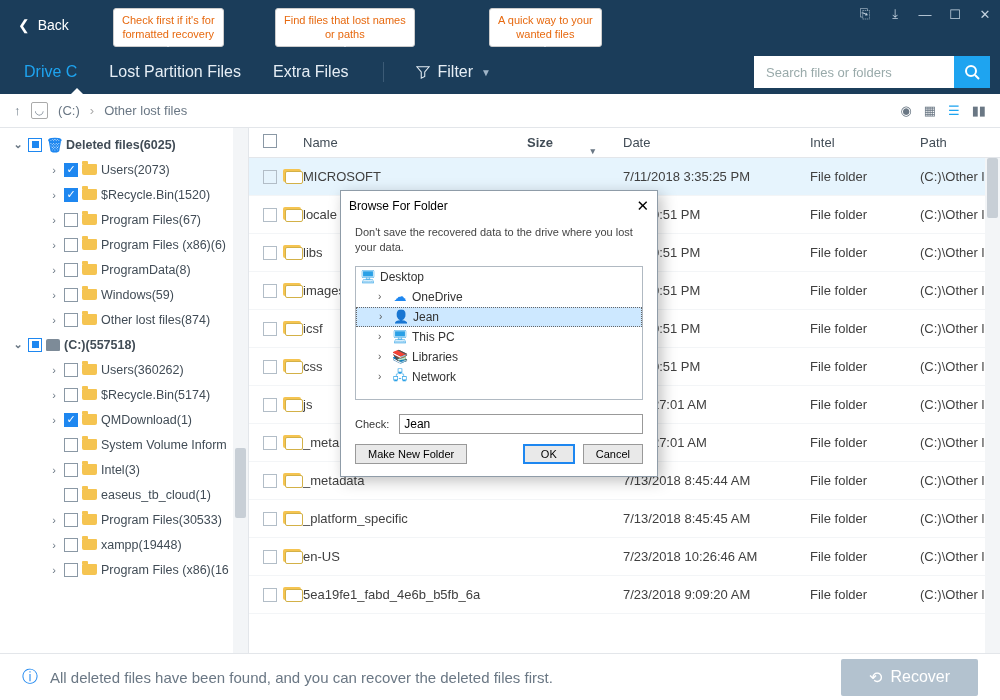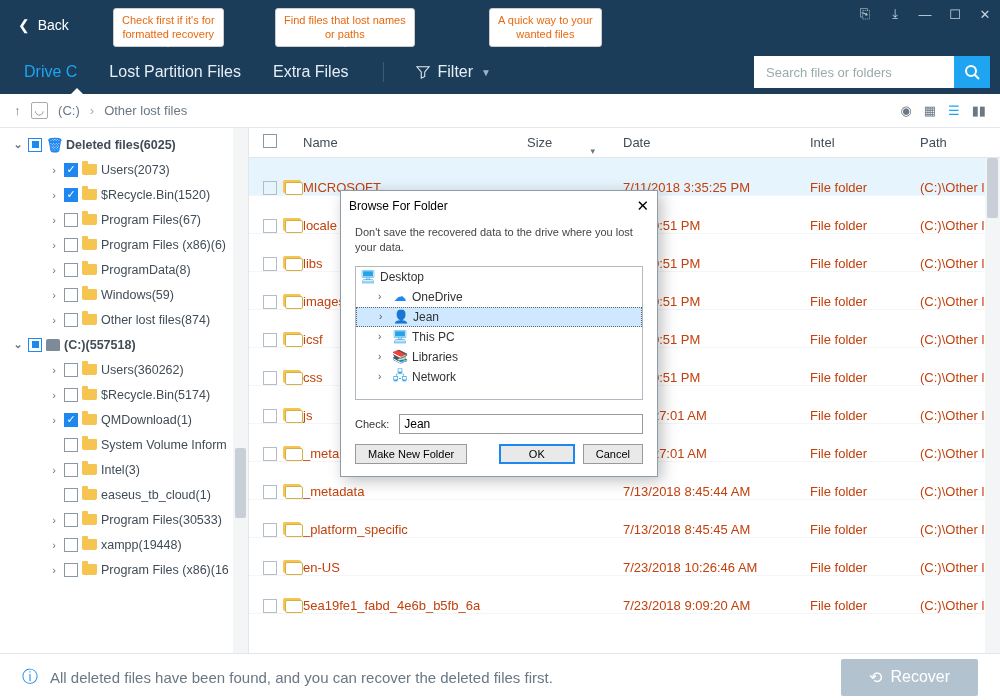--- a/index.html
+++ b/index.html
@@ -46,27 +46,27 @@
 .tree-row.l1 { padding-left: 12px; }
 .tree-row.l2 { padding-left: 48px; }
 .drive-icon { width: 14px; height: 12px; background: #7d8b98; border-radius: 2px 2px 1px 1px; display: inline-block; position: relative; }
 .fold-icon { width: 15px; height: 11px; background: #f5c451; border-radius: 1px 1px 2px 2px; display: inline-block; position: relative; }
 .fold-icon::before { content: ""; position: absolute; top: -3px; left: 0; width: 6px; height: 3px; background: #f5c451; border-radius: 1px 1px 0 0; }
 
 .list-head { height: 30px; border-bottom: 1px solid #e3e6ea; display: flex; align-items: center; font-size: 13px; color: #414c56; }
 .col-check { width: 54px; padding-left: 14px; }
 .col-check .cb { width: 14px; height: 14px; border: 1px solid #8a98a5; display: inline-block; }
 .col-name { width: 224px; }
-.col-size { width: 96px; position: relative; }
+.col-size { width: 96px; position: relative; font-weight: bold; }
 .col-date { width: 187px; }
 .col-type { width: 110px; }
 .col-path { flex: 1; }
 .sort-ind { position: absolute; right: 28px; top: 11px; font-size: 9px; color: #6a7784; }
 
-.file-row { height: 38px; display: flex; align-items: flex-end; font-size: 13px; color: #c2410c; border-bottom: 1px solid #f3f5f7; }
+.file-row { height: 38px; display: flex; align-items: center; font-size: 13px; color: #404040; border-bottom: 1px solid #f3f5f7; }
 .file-row.selected { background: #e6f4fd; }
 .file-row .col-check { display: flex; align-items: center; gap: 6px; }
 .file-row .cb { width: 14px; height: 14px; border: 1px solid #b2bdc7; display: inline-block; }
 .fold2 { display: inline-flex; width: 20px; height: 15px; position: relative; }
 .fold2 .back { position: absolute; width: 18px; height: 13px; background: #f5c451; border-radius: 2px; top: 0; left: 0; }
 .fold2 .front { position: absolute; width: 18px; height: 13px; background: #fff; border: 1px solid #d3b147; border-radius: 2px; top: 2px; left: 2px; }
 
 .footer { position: absolute; bottom: 0; left: 0; right: 0; height: 47px; border-top: 1px solid #e3e6ea; display: flex; align-items: center; padding: 0 22px; background: #fff; }
 .footer .info-icon { color: #1e87f0; margin-right: 12px; font-size: 16px; }
 .footer .msg { font-size: 15px; color: #6a7784; }
@@ -81,21 +81,21 @@
 .dlg-row { display: flex; align-items: center; height: 20px; padding-left: 4px; gap: 4px; cursor: pointer; }
 .dlg-row.l1 { padding-left: 22px; }
 .dlg-row.sel { background: #cde8ff; border: 1px dotted #666; }
 .dlg-row .caret { width: 10px; font-size: 10px; color: #555; }
 .dlg-row .ico { width: 16px; display: inline-flex; justify-content: center; font-size: 13px; }
 .folder-field { display: flex; align-items: center; gap: 10px; margin: 14px 0 10px; }
 .folder-field label { font-size: 11px; }
 .folder-field input { flex: 1; border: 1px solid #999; padding: 2px 4px; font-size: 12px; height: 20px; }
 .dialog .buttons { display: flex; gap: 8px; padding: 0 14px 12px; }
 .dlg-btn { border: 1px solid #999; background: #e9e9e9; font-size: 11px; padding: 0 12px; cursor: pointer; }
-.dlg-btn.primary { border: 2px solid #1e87f0; padding: 2px 28px; }
+.dlg-btn.primary { border: 2px solid #1e87f0; padding: 2px 16px; }
 .spacer { flex: 1; }
 
 .scrollbar-v { position: absolute; right: 0; top: 0; bottom: 0; width: 15px; background: #f3f5f7; }
 .scrollbar-thumb { position: absolute; left: 2px; right: 2px; background: #c8cfd6; border-radius: 2px; }
 .list-panel { flex: 1; position: relative; overflow: hidden; }
 .list-body { overflow: hidden; }
 
 svg { display: block; }
 </style>
 </head>

